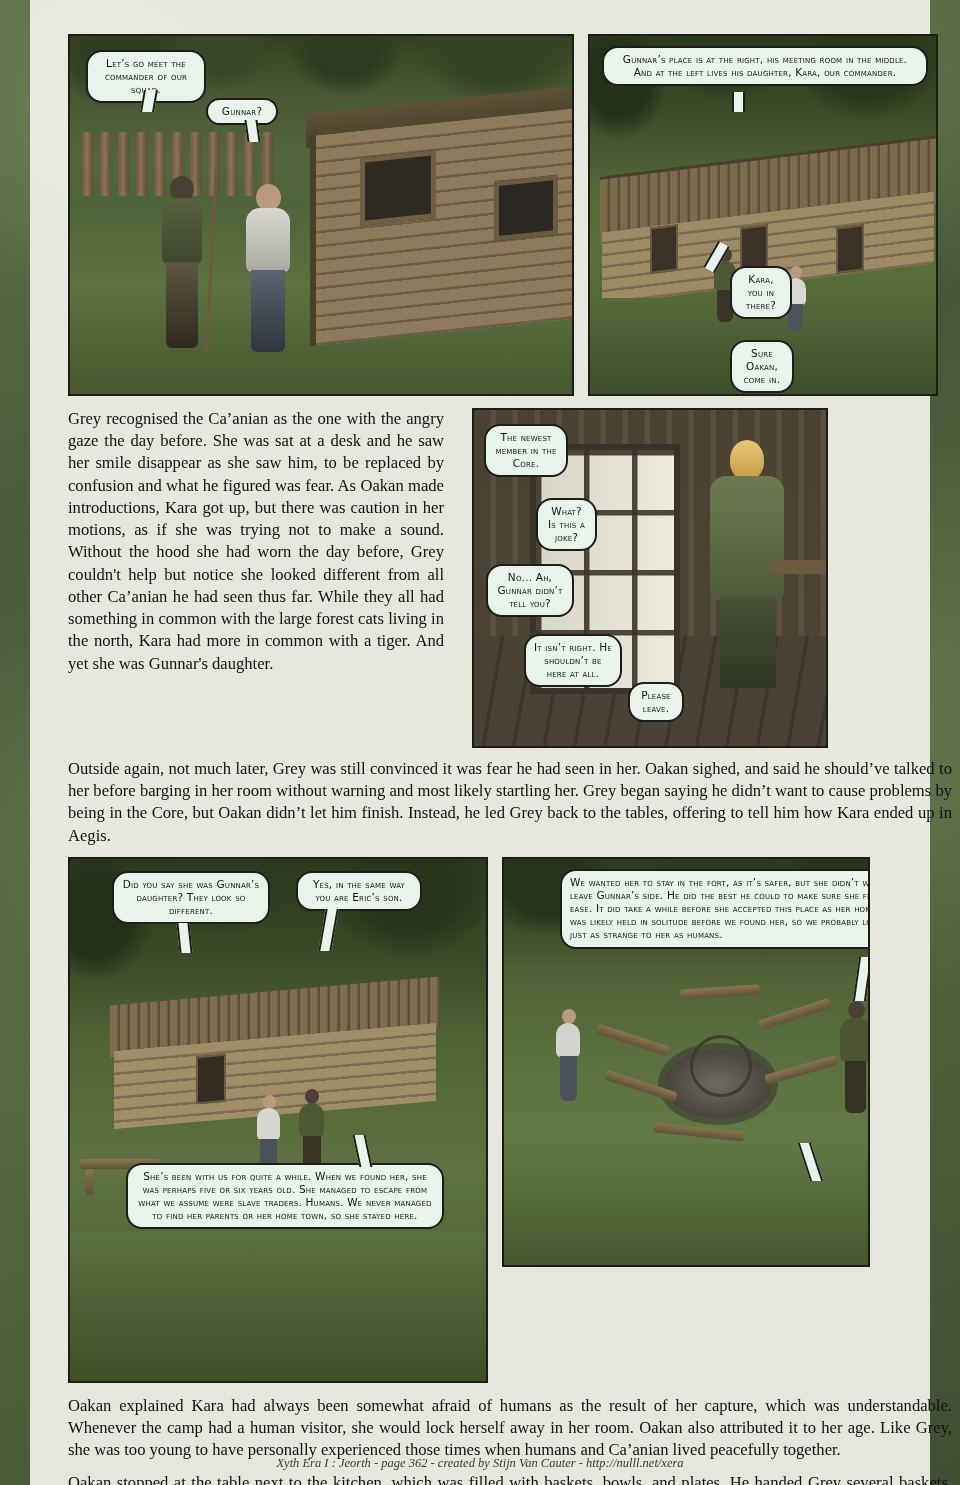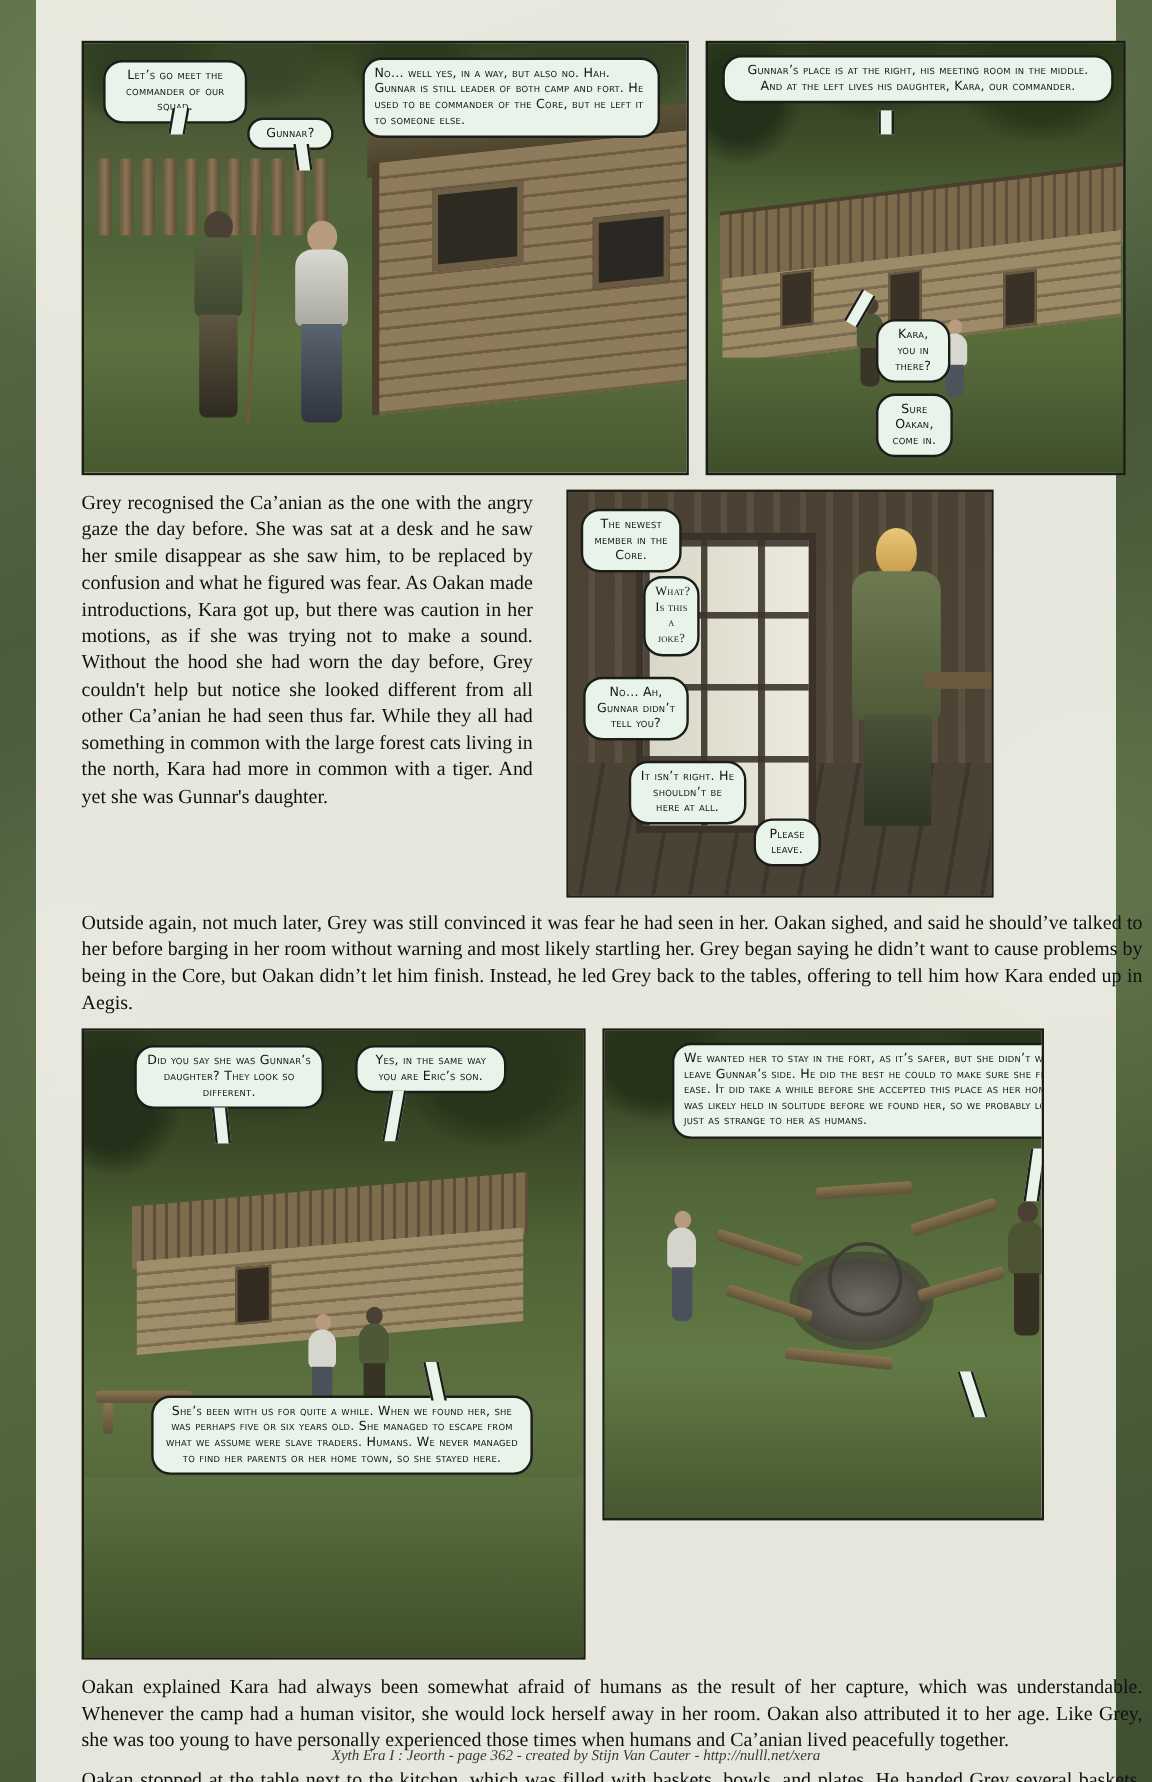--- a/index.html
+++ b/index.html
@@ -325,21 +325,20 @@
           </div>
 
           <div style="position:absolute; left:140px; top:130px; width:3px; height:186px; background:#6d5a3c; transform:rotate(3deg);"></div>
 
           <div class="balloon c" style="left:16px; top:14px; width:120px;">Let’s go meet the commander of our squad.</div>
           <div class="tailline" style="left:72px; top:54px; width:10px; height:22px; transform:skewX(-10deg);"></div>
 
           <div class="balloon c" style="left:136px; top:62px; width:72px;">Gunnar?</div>
           <div class="tailline" style="left:176px; top:84px; width:9px; height:22px; transform:skewX(8deg);"></div>
 
-          <div class="balloon" style="left:232px; top:12px; width:248px;">No... well yes, in a way, but also no. Hah. Gunnar is still leader of both camp and fort. He used to be commander of the Core, but he left it to someone else.</div>
         </div>
 
         <div class="panel p2">
           <div class="bg"></div>
           <div class="trees"></div>
           <div class="roof"></div>
           <div class="wall"></div>
           <div class="door" style="left:60px;"></div>
           <div class="door" style="left:150px;"></div>
           <div class="door" style="left:246px;"></div>
@@ -355,21 +354,21 @@
             <div class="fig-body" style="left:3px; top:12px; width:21px; height:27px; background:#d8d8d0;"></div>
             <div class="fig-legs" style="left:6px; top:38px; width:15px; height:27px; background:#4c535d;"></div>
           </div>
 
           <div class="balloon c" style="left:12px; top:10px; width:326px;">Gunnar’s place is at the right, his meeting room in the middle. And at the left lives his daughter, Kara, our commander.</div>
           <div class="tailline" style="left:142px; top:56px; width:9px; height:20px;"></div>
 
           <div class="balloon c" style="left:140px; top:230px; width:62px;">Kara, you in there?</div>
           <div class="tailline" style="left:120px; top:206px; width:9px; height:30px; transform:rotate(30deg);"></div>
 
-          <div class="balloon c" style="left:140px; top:292px; width:64px;">Sure Oakan, come in.</div>
+          <div class="balloon c" style="left:140px; top:304px; width:64px;">Sure Oakan, come in.</div>
         </div>
       </div>
 
       <div class="mid-block">
         <p class="prose prose-left">Grey recognised the Ca’anian as the one with the angry gaze the day before. She was sat at a desk and he saw her smile disappear as she saw him, to be replaced by confusion and what he figured was fear. As Oakan made introductions, Kara got up, but there was caution in her motions, as if she was trying not to make a sound. Without the hood she had worn the day before, Grey couldn't help but notice she looked different from all other Ca’anian he had seen thus far. While they all had something in common with the large forest cats living in the north, Kara had more in common with a tiger. And yet she was Gunnar's daughter.</p>
 
         <div class="panel p3">
           <div class="bg"></div>
           <div class="wallwood"></div>
           <div class="floor"></div>
@@ -377,21 +376,21 @@
 
           <div>
             <div class="kara-head"></div>
             <div class="kara-body"></div>
             <div style="position:absolute; left:246px; top:186px; width:56px; height:92px; background:linear-gradient(180deg,#4a5238,#2f3524);"></div>
           </div>
 
           <div style="position:absolute; left:296px; top:150px; width:58px; height:14px; background:#6b5a3d;"></div>
 
           <div class="balloon c" style="left:10px; top:14px; width:84px;">The newest member in the Core.</div>
-          <div class="balloon c" style="left:62px; top:70px; width:47px;font-family:Liberation Serif, serif;">What? Is this a joke?</div>
+          <div class="balloon c" style="left:62px; top:88px; width:61px;">What? Is this a joke?</div>
           <div class="balloon c" style="left:12px; top:154px; width:88px;">No... Ah, Gunnar didn’t tell you?</div>
           <div class="balloon c" style="left:50px; top:224px; width:98px;">It isn’t right. He shouldn’t be here at all.</div>
           <div class="balloon c" style="left:154px; top:272px; width:56px;">Please leave.</div>
         </div>
       </div>
 
       <p class="prose" style="width:884px;">Outside again, not much later, Grey was still convinced it was fear he had seen in her. Oakan sighed, and said he should’ve talked to her before barging in her room without warning and most likely startling her. Grey began saying he didn’t want to cause problems by being in the Core, but Oakan didn’t let him finish. Instead, he led Grey back to the tables, offering to tell him how Kara ended up in Aegis.</p>
 
       <div class="panel-row" style="margin-top:4px;">
 

